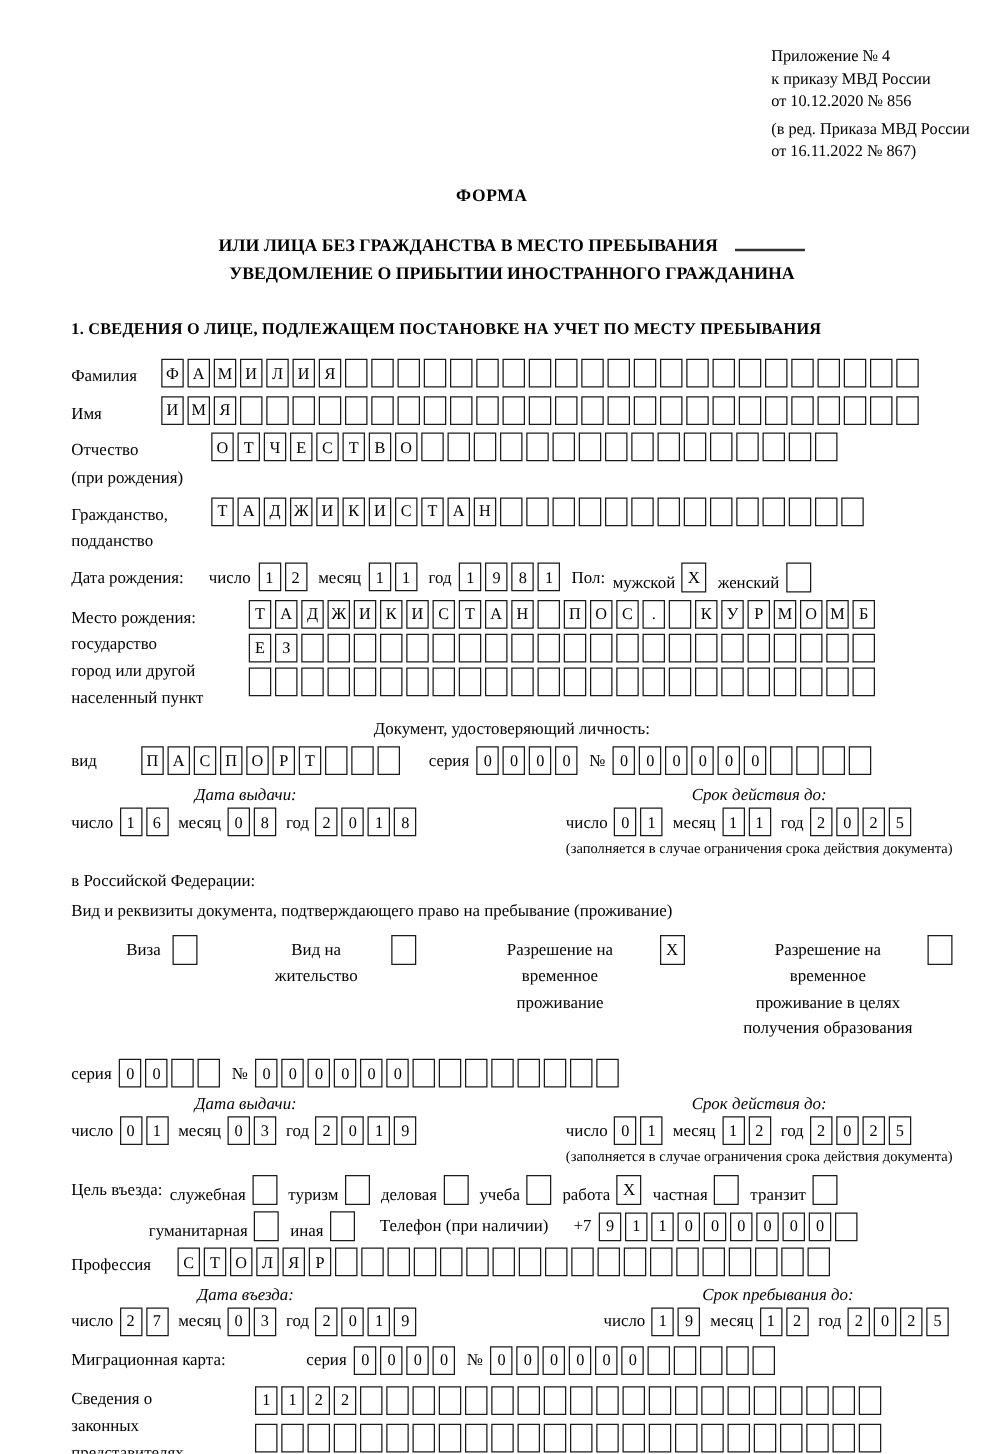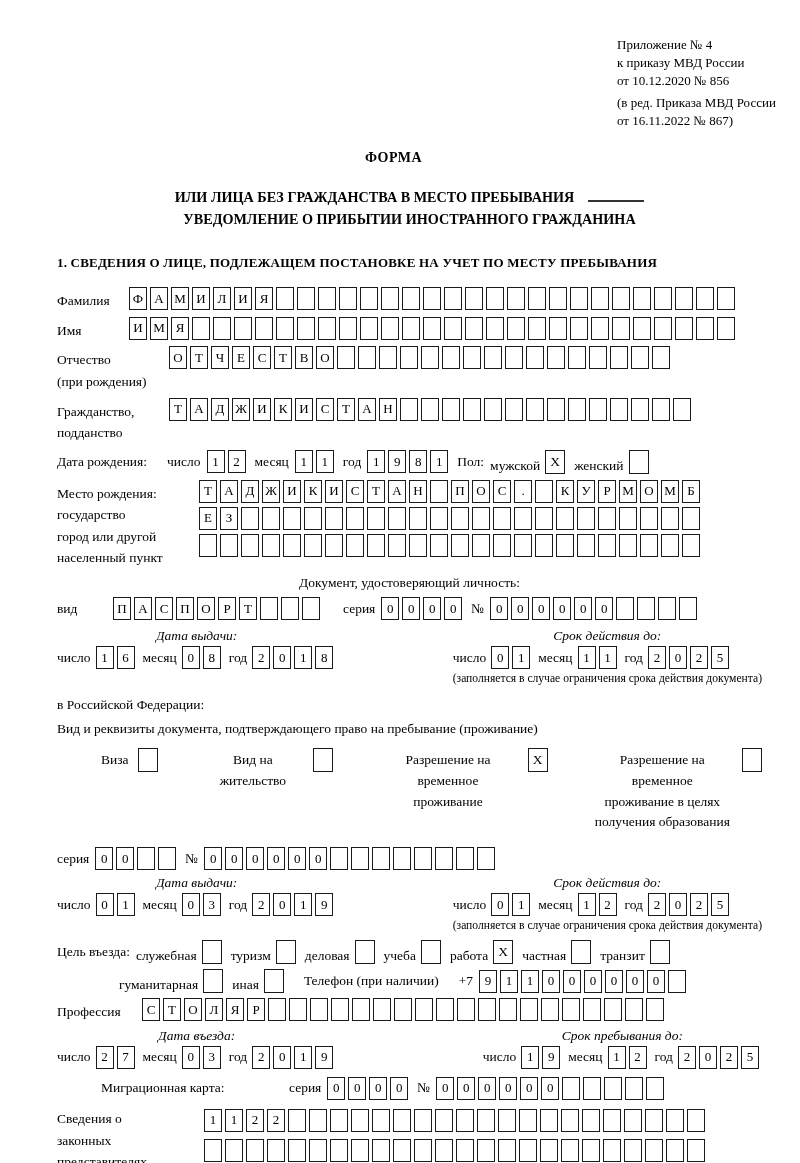--- a/index.html
+++ b/index.html
@@ -659,21 +659,21 @@
             <span class="cell">2</span>
             <span class="cell">0</span>
             <span class="cell">2</span>
             <span class="cell">5</span>
           </span>
       </div>
     </div>
   </div>
 
   <div class="inline-row mig-row" style="margin-top:8px;">
-    <span style="width:182px;margin-left:44px;">Миграционная карта:</span>
+    <span style="width:182px;">Миграционная карта:</span>
     <span class="grp">
       <span>серия</span>
       <span class="cells">
           <span class="cell">0</span>
           <span class="cell">0</span>
           <span class="cell">0</span>
           <span class="cell">0</span>
         </span>
       <span>№</span>
       <span class="cells">

